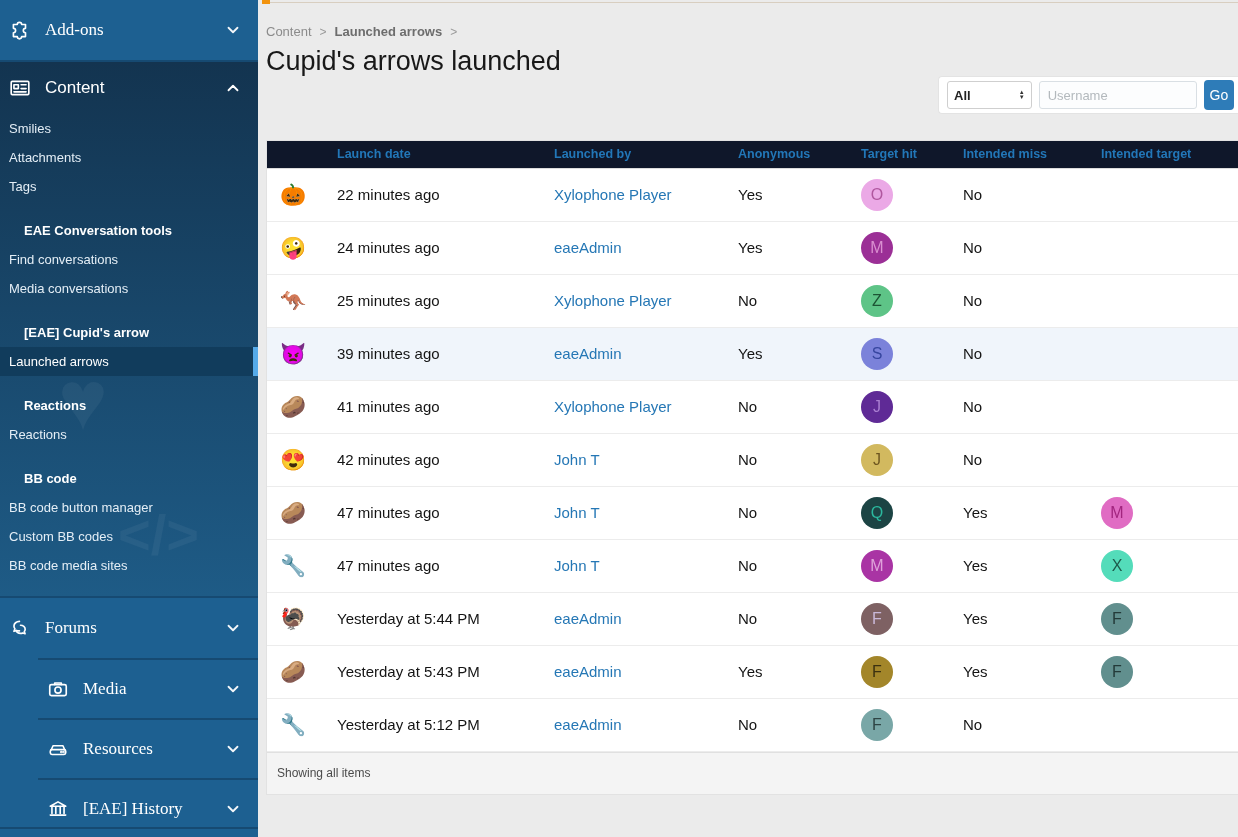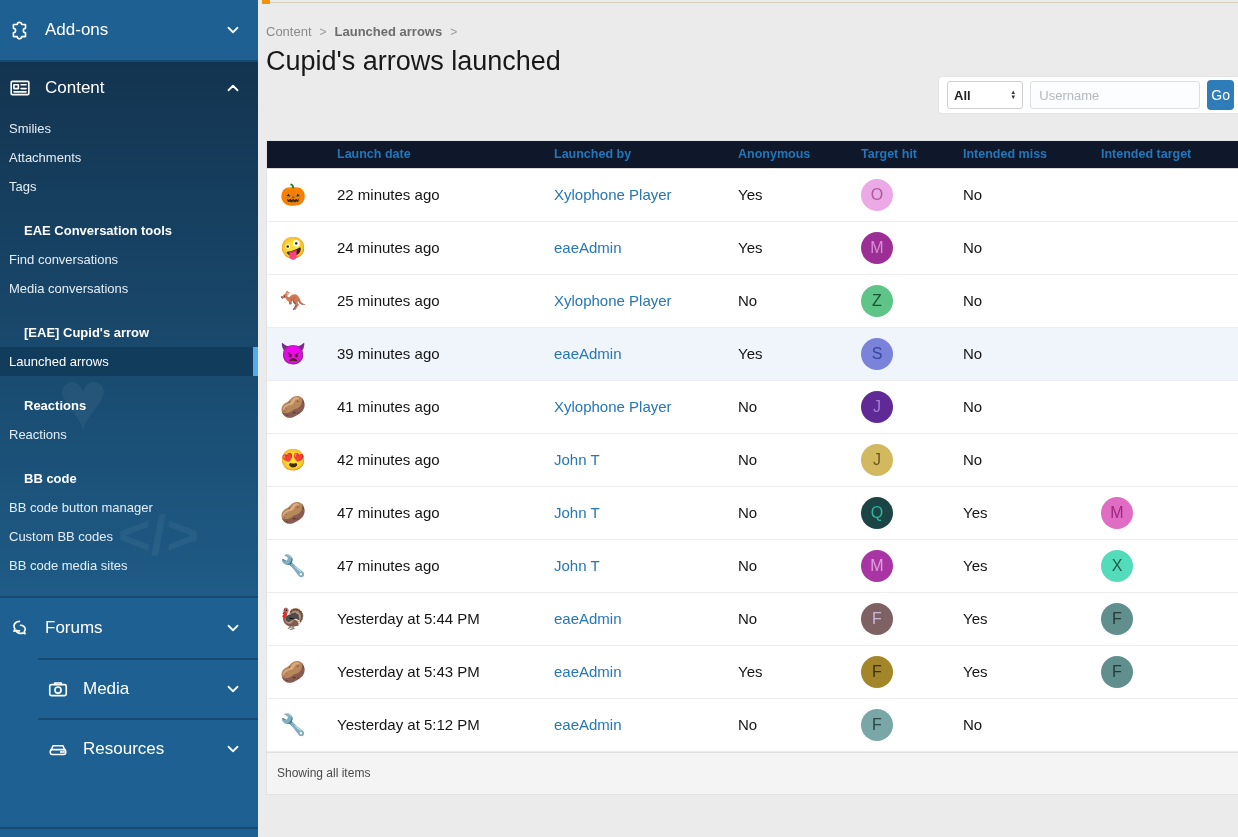--- a/index.html
+++ b/index.html
@@ -16,21 +16,21 @@
     position:absolute; left:0; top:0; width:258px; height:837px;
     background:#1d6091; color:#fff; overflow:hidden;
   }
   .side-band {
     height:60px; display:flex; align-items:center;
     padding:0 16px 0 9px; cursor:pointer; position:relative;
     background:#1d6091;
   }
   .side-band + .side-band, .band-divider { border-top:2px solid #164a72;margin-left:38px; }
   .side-band .band-icon { width:26px; height:22px; margin-right:10px; display:flex; align-items:center; }
-  .side-band .band-label { font-size:17px; font-weight:400; color:#fff; flex:1; }
+  .side-band .band-label { font-size:17px; font-weight:400; color:#fff; flex:1;font-family:Liberation Serif, serif; }
   .side-band .chev { width:18px; height:18px; opacity:.95; }
 
   .expanded-section {
     background:linear-gradient(180deg,#133450 0%, #1e5b86 100%);
     border-top:2px solid #164a72; border-bottom:2px solid #164a72;
     padding-bottom:16px; position:relative;
   }
   .expanded-header {
     height:52px; display:flex; align-items:center; padding:0 16px 0 9px; cursor:pointer;
   }
@@ -66,21 +66,21 @@
     background:#fff; border:1px solid #e3e3e3; border-right:none; border-radius:4px 0 0 4px;
     display:flex; align-items:center; padding:0 4px 0 8px; gap:7px;
   }
   .fake-select {
     width:98px; height:28px; border:1px solid #cfcfcf; border-radius:3px; background:#fff;
     display:flex; align-items:center; padding:0 6px; font-size:13px; color:#222; cursor:pointer;
   }
   .fake-select .sel-value { flex:1; font-weight:bold; }
   .fake-select .spinner { display:flex; flex-direction:column; line-height:5px; font-size:6px; color:#333; }
   .filter-input {
-    width:170px; height:28px; border:1px solid #d9dfe4; border-radius:3px; background:#fcfdfe;
+    width:158px; height:28px; border:1px solid #d9dfe4; border-radius:3px; background:#fcfdfe;
     font-size:13px; padding:0 8px; color:#333; font-family:"Liberation Sans", sans-serif;
   }
   .filter-input::placeholder { color:#b3b9bd; }
   .go-btn {
     width:36px; height:30px; background:#2e7cb8; color:#fff; border:none; border-radius:4px;
     font-size:14px; cursor:pointer; font-family:"Liberation Sans", sans-serif;
   }
 
   .table-wrap {
     position:absolute; top:140px; left:8px; right:0;
@@ -195,20 +195,35 @@
           <circle cx="15" cy="12.8" r=".4" fill="#fff"></circle>
         </svg>
       </span>
       <span class="band-label">Resources</span>
       <span class="chev">
         <svg viewBox="0 0 20 20" width="18" height="18" fill="none" stroke="#fff" stroke-width="2" stroke-linecap="round" stroke-linejoin="round">
           <path d="M5 7.5 10 12.5 15 7.5"></path>
         </svg>
       </span>
     </div>
+    <div class="side-band">
+      <span class="band-icon">
+        <svg viewBox="0 0 20 20" width="22" height="22" fill="none" stroke="#fff" stroke-width="1.5" stroke-linecap="round" stroke-linejoin="round">
+          <path d="M3 7.5 10 3.5l7 4z"></path>
+          <path d="M4.5 8v6M8 8v6M12 8v6M15.5 8v6"></path>
+          <path d="M3 15.5h14"></path>
+        </svg>
+      </span>
+      <span class="band-label">[EAE] History</span>
+      <span class="chev">
+        <svg viewBox="0 0 20 20" width="18" height="18" fill="none" stroke="#fff" stroke-width="2" stroke-linecap="round" stroke-linejoin="round">
+          <path d="M5 7.5 10 12.5 15 7.5"></path>
+        </svg>
+      </span>
+    </div>
     <div class="sidebar-stub"></div>
 </nav>
 
 <main class="main">
   <div class="top-line"></div>
   <div class="orange-notch"></div>
 
   <div class="breadcrumb">
     <span class="crumb">Content</span>
     <span class="sep">&gt;</span>

